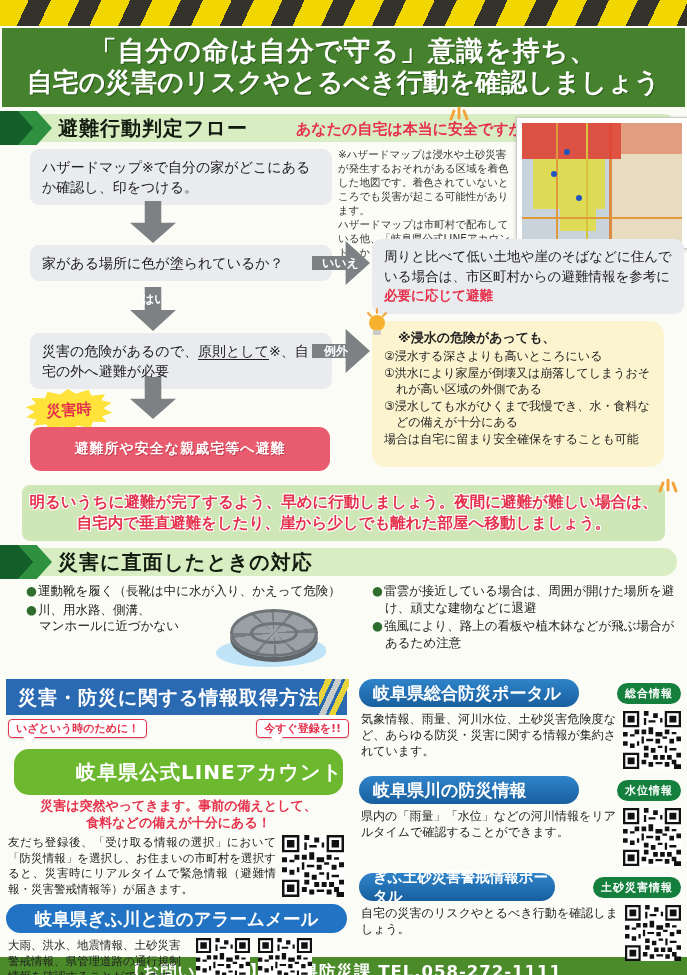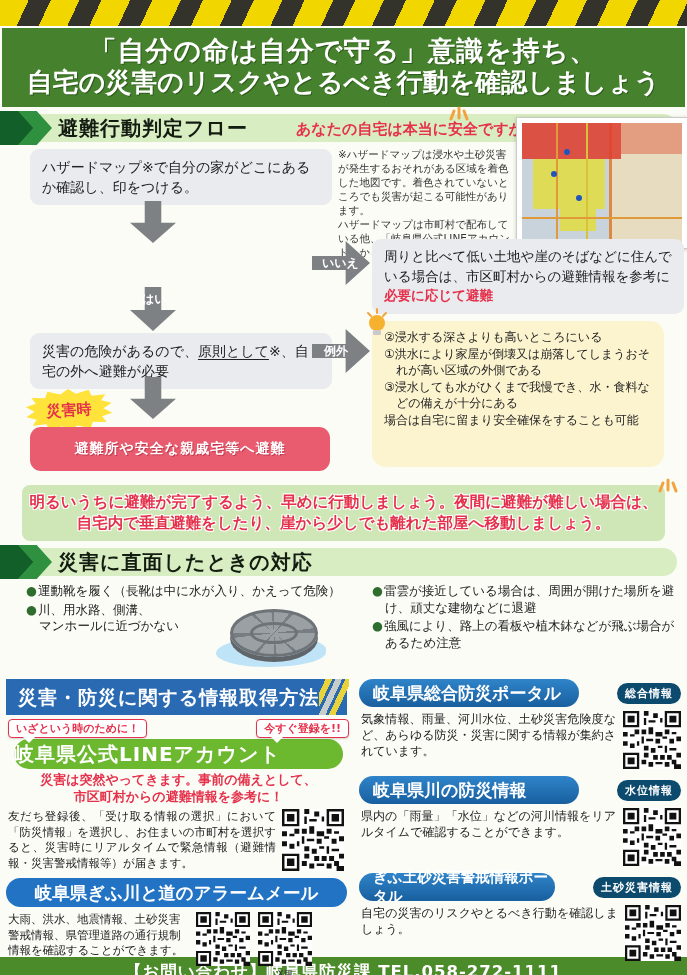--- a/index.html
+++ b/index.html
@@ -87,40 +87,40 @@
   .info{display:flex;margin-top:6px;padding:0 6px;gap:8px;height:276px;box-sizing:border-box;}
   .icol-l{width:345px;position:relative;}
   .icol-r{width:322px;}
   .info-title{position:relative;height:36px;background:#2a6ab2;margin-right:4px;}
   .info-title span{display:block;color:#fff;font-size:19px;font-weight:bold;letter-spacing:1px;line-height:36px;padding-left:12px;}
   .info-title .stripes{position:absolute;right:-2px;top:0;height:36px;width:30px;
      background:linear-gradient(115deg,transparent 0 6px,#e8d43a 6px 12px,#2a6ab2 12px 15px,#c9cdc9 15px 21px,#2a6ab2 21px 24px,#e8d43a 24px 30px,transparent 30px);}
   .tags{display:flex;justify-content:space-between;margin:4px 2px 0;}
   .tag{position:relative;background:#fff;border:1px solid #e5314b;border-radius:4px;color:#e5314b;font-size:11px;font-weight:bold;padding:1px 7px;box-shadow:0 1px 2px rgba(0,0,0,.15);}
   .tag::after{content:"";position:absolute;bottom:-6px;left:14px;border:6px solid transparent;border-top-color:#fff;border-bottom:0;}
-  .linebar{margin:1px 8px 0;height:30px;background:#6cb82e;border-radius:15px;display:flex;align-items:center;justify-content:flex-start;}
+  .linebar{margin:11px 8px 0;height:46px;background:#6cb82e;border-radius:15px;display:flex;align-items:center;justify-content:flex-end;}
   .linebar span{color:#fff;font-size:20px;font-weight:bold;letter-spacing:1px;}
   .redmsg{margin-top:3px;text-align:center;color:#e5314b;font-size:13px;font-weight:bold;line-height:16.5px;}
   .lrow{display:flex;gap:6px;margin:4px 2px 0;}
   .lrow .txt{width:268px;font-size:11.5px;line-height:15.5px;color:#222;text-align:justify;}
   .qr{flex:none;background:#fff;}
   .alarmbar{margin:7px 4px 0 0;height:29px;background:#2273c3;border-radius:15px;display:flex;align-items:center;justify-content:center;font-family:Liberation Mono, monospace;}
   .alarmbar span{color:#fff;font-size:17.5px;font-weight:bold;letter-spacing:0;}
   .arow{display:flex;gap:8px;margin:5px 2px 0;}
   .arow .txt{width:180px;font-size:11.5px;line-height:15.5px;color:#222;}
   .qrstack{text-align:center;font-size:9px;color:#333;}
 
   .pcard{margin-bottom:7px;}
   .pbar{display:flex;align-items:center;height:28px;gap:48px;}
   .pbar .blue{flex:1;height:28px;background:linear-gradient(180deg,#2f84c9,#185f9f);border-radius:14px;display:flex;align-items:center;}
   .pbar .blue span{color:#fff;font-weight:bold;padding-left:14px;letter-spacing:0;}
   .pcard.p0 .blue span{font-size:17px;}
   .pcard.p1 .blue span{font-size:17px;}
   .pcard.p2 .blue span{font-size:14.5px;}
-  .badge{flex:none;margin-left:-10px;background:#0c4a6e;color:#fff;border-radius:13px;padding:3px 8px;font-size:11px;font-weight:bold;letter-spacing:1px;z-index:1;}
+  .badge{flex:none;margin-left:-10px;background:#15803d;color:#fff;border-radius:13px;padding:3px 8px;font-size:11px;font-weight:bold;letter-spacing:1px;z-index:1;}
   .prow{display:flex;gap:7px;margin:4px 0 0 2px;}
   .prow .txt{flex:1;font-size:12px;line-height:16px;color:#222;text-align:justify;}
 
   
   .footer{margin-top:2px;height:29px;background:#4c8b29;display:flex;align-items:center;justify-content:center;}
   .footer span{color:#fff;font-size:16.5px;font-weight:bold;letter-spacing:1px;}
 </style>
 </head>
 <body>
 
@@ -192,39 +192,41 @@
         <div class="road-v2"></div>
         <div class="road-h"></div>
         <div class="dot" style="left:18%;top:40%"></div>
         <div class="dot" style="left:26%;top:22%"></div>
         <div class="dot" style="left:34%;top:60%"></div>
       </div>
     </div>
 
     <div class="arrow-d" style="left:130px;top:58px;width:46px;height:42px;"></div>
 
+    <div class="gbox box2">家がある場所に色が塗られているか？</div>
     <span class="alabel" style="left:322px;top:112px">いいえ</span>
     <div class="arrow-r" style="left:312px;top:98px;width:58px;height:44px;"></div>
     <div class="gbox nobox">
       <span>周りと比べて低い土地や崖のそばなどに住んでいる場合は、市区町村からの避難情報を参考に</span><span class="em">必要に応じて避難</span>
     </div>
 
     <span class="alabel" style="left:142px;top:148px">はい</span>
     <div class="arrow-d" style="left:130px;top:144px;width:46px;height:44px;"></div>
 
     <div class="gbox box3">
       <span>災害の危険があるので、</span><span class="ul">原則として</span><span>※、自宅の外へ避難が必要</span>
     </div>
     <span class="alabel" style="left:324px;top:200px">例外</span>
     <div class="arrow-r" style="left:312px;top:186px;width:58px;height:44px;"></div>
 
     <div class="excbox">
       <span class="bulb"><svg width="26" height="30">
             <use href="#bulbsym"></use>
           </svg></span>
+      <div class="etitle">※浸水の危険があっても、</div>
       <div class="eitem">②浸水する深さよりも高いところにいる</div>
       <div class="eitem">①洪水により家屋が倒壊又は崩落してしまうおそれが高い区域の外側である</div>
       <div class="eitem">③浸水しても水がひくまで我慢でき、水・食料などの備えが十分にある</div>
       <div class="efoot">場合は自宅に留まり安全確保をすることも可能</div>
     </div>
 
     <div class="arrow-d" style="left:130px;top:234px;width:46px;height:42px;"></div>
     <div class="burst">
         <span>災害時</span>
       </div>
@@ -277,21 +279,21 @@
 
       <div class="tags">
         <span class="tag">いざという時のために！</span>
         <span class="tag">今すぐ登録を!!</span>
       </div>
       <div class="linebar">
         <span>岐阜県公式LINEアカウント</span>
       </div>
       <div class="redmsg">
         <div>災害は突然やってきます。事前の備えとして、</div>
-        <div>市区町村からの避難情報を参考に！</div>
+        <div>食料などの備えが十分にある！</div>
       </div>
       <div class="lrow">
         <div class="txt">友だち登録後、「受け取る情報の選択」において「防災情報」を選択し、お住まいの市町村を選択すると、災害時にリアルタイムで緊急情報（避難情報・災害警戒情報等）が届きます。</div>
         <svg class="qr" width="62" height="62">
             <use href="#qrsym"></use>
           </svg>
       </div>
 
       <div class="alarmbar">
         <span>岐阜県ぎふ川と道のアラームメール</span>

